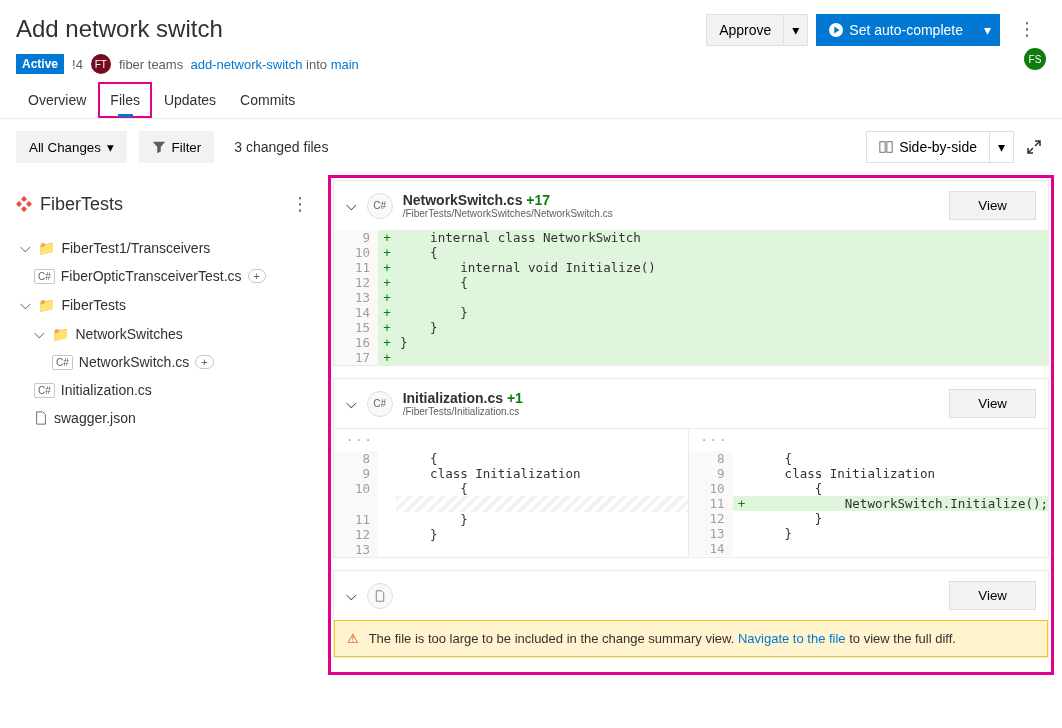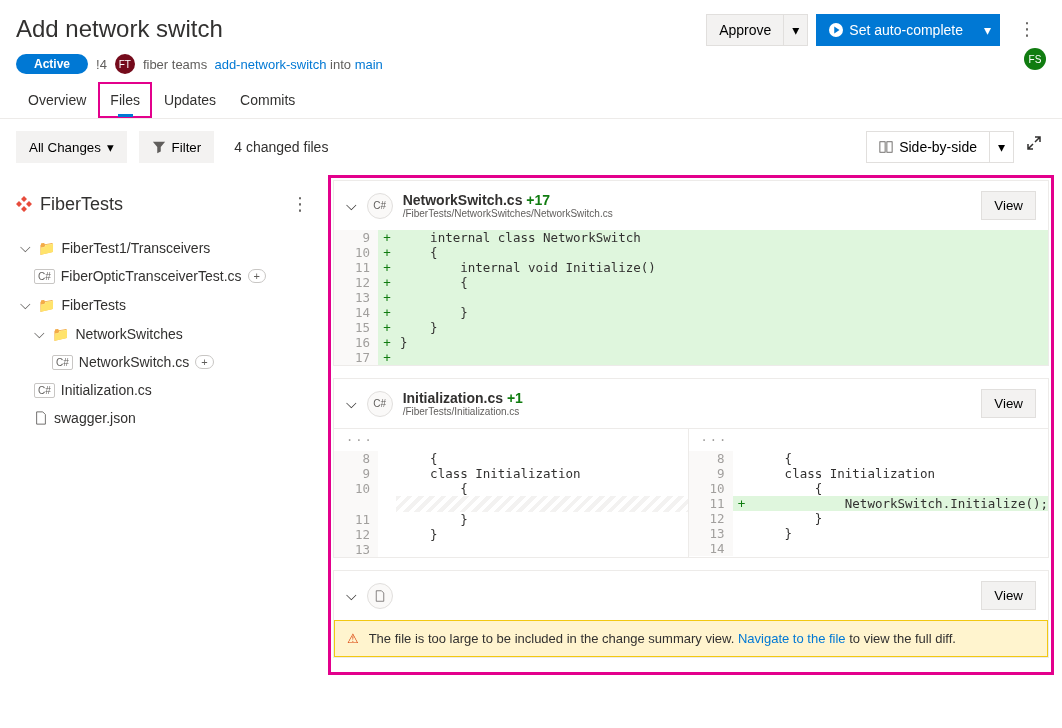--- a/index.html
+++ b/index.html
@@ -9,56 +9,56 @@
 .page-title { font-size: 24px; font-weight: 400; }
 .header-actions { display: flex; gap: 8px; align-items: flex-end; }
 .btn { display: inline-flex; align-items: center; gap: 6px; padding: 6px 12px; border: 1px solid #8a8886; background: #fff; cursor: pointer; font-size: 14px; height: 32px; }
 .btn-group { display: inline-flex; }
 .btn-group .btn:first-child { border-right: none; }
 .btn-group .btn-chev { padding: 6px 8px; }
 .btn-approve { background: #f3f2f1; border-color: #e1dfdd; }
 .btn-primary { background: #0078d4; color: #fff; border-color: #0078d4; }
 .btn-more { background: transparent; border: none; padding: 6px 10px; cursor: pointer; font-size: 18px; color: #605e5c; }
 .meta-row { display: flex; align-items: center; gap: 8px; margin-bottom: 4px; }
-.badge-active { background: #0078d4; color: #fff; padding: 3px 18px; border-radius: 10px; font-size: 12px; font-weight: 600; }
+.badge-active { background: #0078d4; color: #fff; padding: 3px 6px; border-radius: 0; font-size: 12px; font-weight: 600; }
 .badge-id { color: #605e5c; font-size: 13px; }
 .avatar-sm { width: 20px; height: 20px; border-radius: 50%; background: #750b1c; color: #fff; font-size: 10px; display: flex; align-items: center; justify-content: center; }
 .avatar-green { width: 22px; height: 22px; border-radius: 50%; background: #107c10; color: #fff; font-size: 10px; display: flex; align-items: center; justify-content: center; position: absolute; right: 16px; top: 48px; }
 .breadcrumb-txt { color: #605e5c; font-size: 13px; }
 .breadcrumb-txt a { color: #0078d4; text-decoration: none; }
 .tabs { display: flex; gap: 0; border-bottom: 1px solid #edebe9; padding: 0 16px; margin-top: 8px; }
 .tab { padding: 10px 12px; cursor: pointer; color: #323130; position: relative; }
 .tab.active::after { content: ""; position: absolute; bottom: -1px; left: 35%; right: 35%; height: 3px; background: #0078d4; }
 .tab.boxed { border: 2px solid #e3008c; padding: 8px 10px; }
 .toolbar { display: flex; align-items: center; justify-content: space-between; padding: 12px 16px; }
 .toolbar-left { display: flex; align-items: center; gap: 12px; }
 .btn-light { background: #f3f2f1; border: 1px solid #f3f2f1; display: inline-flex; align-items: center; gap: 6px; padding: 6px 12px; height: 32px; cursor: pointer; }
 .changed-count { color: #323130; margin-left: 8px; }
-.toolbar-right { display: flex; gap: 8px; }
+.toolbar-right { display: flex; align-items: center; gap: 8px; }
 .expand-icon { cursor: pointer; padding: 4px; }
 .main { display: flex; gap: 0; padding: 0 8px 12px 8px; }
 .sidebar { width: 320px; padding: 8px 1px 8px 8px; }
 .repo-head { display: flex; align-items: center; justify-content: space-between; padding: 4px 8px 12px 0; }
 .repo-head-left { display: flex; align-items: center; gap: 8px; }
 .repo-name { font-size: 18px; font-weight: 400; }
 .tree-row { display: flex; align-items: center; gap: 6px; padding: 6px 4px; cursor: pointer; }
 .indent-1 { padding-left: 18px; }
 .indent-2 { padding-left: 36px; }
 .chev { width: 12px; display: inline-block; color: #605e5c; }
 .folder-icon { color: #dcb67a; }
 .file-badge { border: 1px solid #c8c6c4; border-radius: 2px; font-size: 10px; padding: 1px 3px; color: #605e5c; }
 .pill-add { border: 1px solid #c8c6c4; border-radius: 10px; font-size: 11px; padding: 0 5px; color: #605e5c; }
 .content { flex: 1; border: 3px solid #e3008c; padding: 2px; }
 .file-card { border: 1px solid #edebe9; margin-bottom: 12px; background: #fff; }
 .file-head { display: flex; align-items: center; justify-content: space-between; padding: 10px 12px; }
 .file-head-left { display: flex; align-items: center; gap: 10px; }
 .file-title { font-weight: 600; }
 .file-path { font-size: 10px; color: #605e5c; }
 .diff-add { color: #107c10; font-weight: 700; }
-.btn-view { background: #f3f2f1; border: 1px solid #e1dfdd; padding: 6px 12px; cursor: pointer; }
+.btn-view { background: #f3f2f1; border: 1px solid #e1dfdd; padding: 6px 28px; cursor: pointer; }
 .code-block { font-family: Consolas, monospace; font-size: 12.5px; }
 .code-line { display: flex; }
 .ln { width: 44px; text-align: right; color: #a19f9d; padding-right: 8px; background: #faf9f8; user-select: none; }
 .gutter { width: 18px; text-align: center; color: #107c10; }
 .code { flex: 1; white-space: pre; padding-left: 4px; }
 .added { background: #dff6dd; }
 .diff-split { display: flex; border-top: 1px solid #edebe9; }
 .diff-col { flex: 1; }
 .diff-col:first-child { border-right: 1px solid #edebe9; }
 .sep-row { color: #a19f9d; padding: 4px 12px; font-family: Consolas, monospace; font-size: 12px; letter-spacing: 2px; }
@@ -125,21 +125,21 @@
       <span>▾</span>
     </button>
     <button class="btn-light">
       <span>
         <svg width="14" height="14" viewBox="0 0 16 16">
             <path fill="#605e5c" d="M1 2h14l-5 6v5l-4 2V8L1 2z"></path>
           </svg>
       </span>
       <span>Filter</span>
     </button>
-    <span class="changed-count">4 changed files</span>
+    <span class="changed-count">3 changed files</span>
   </div>
   <div class="toolbar-right">
     <div class="btn-group">
       <button class="btn" style="border-color:#e1dfdd;background:#fff">
         <span>
           <svg width="14" height="14" viewBox="0 0 16 16">
               <rect x="1" y="2" width="6" height="12" fill="none" stroke="#605e5c"></rect>
               <rect x="9" y="2" width="6" height="12" fill="none" stroke="#605e5c"></rect>
             </svg>
         </span>

